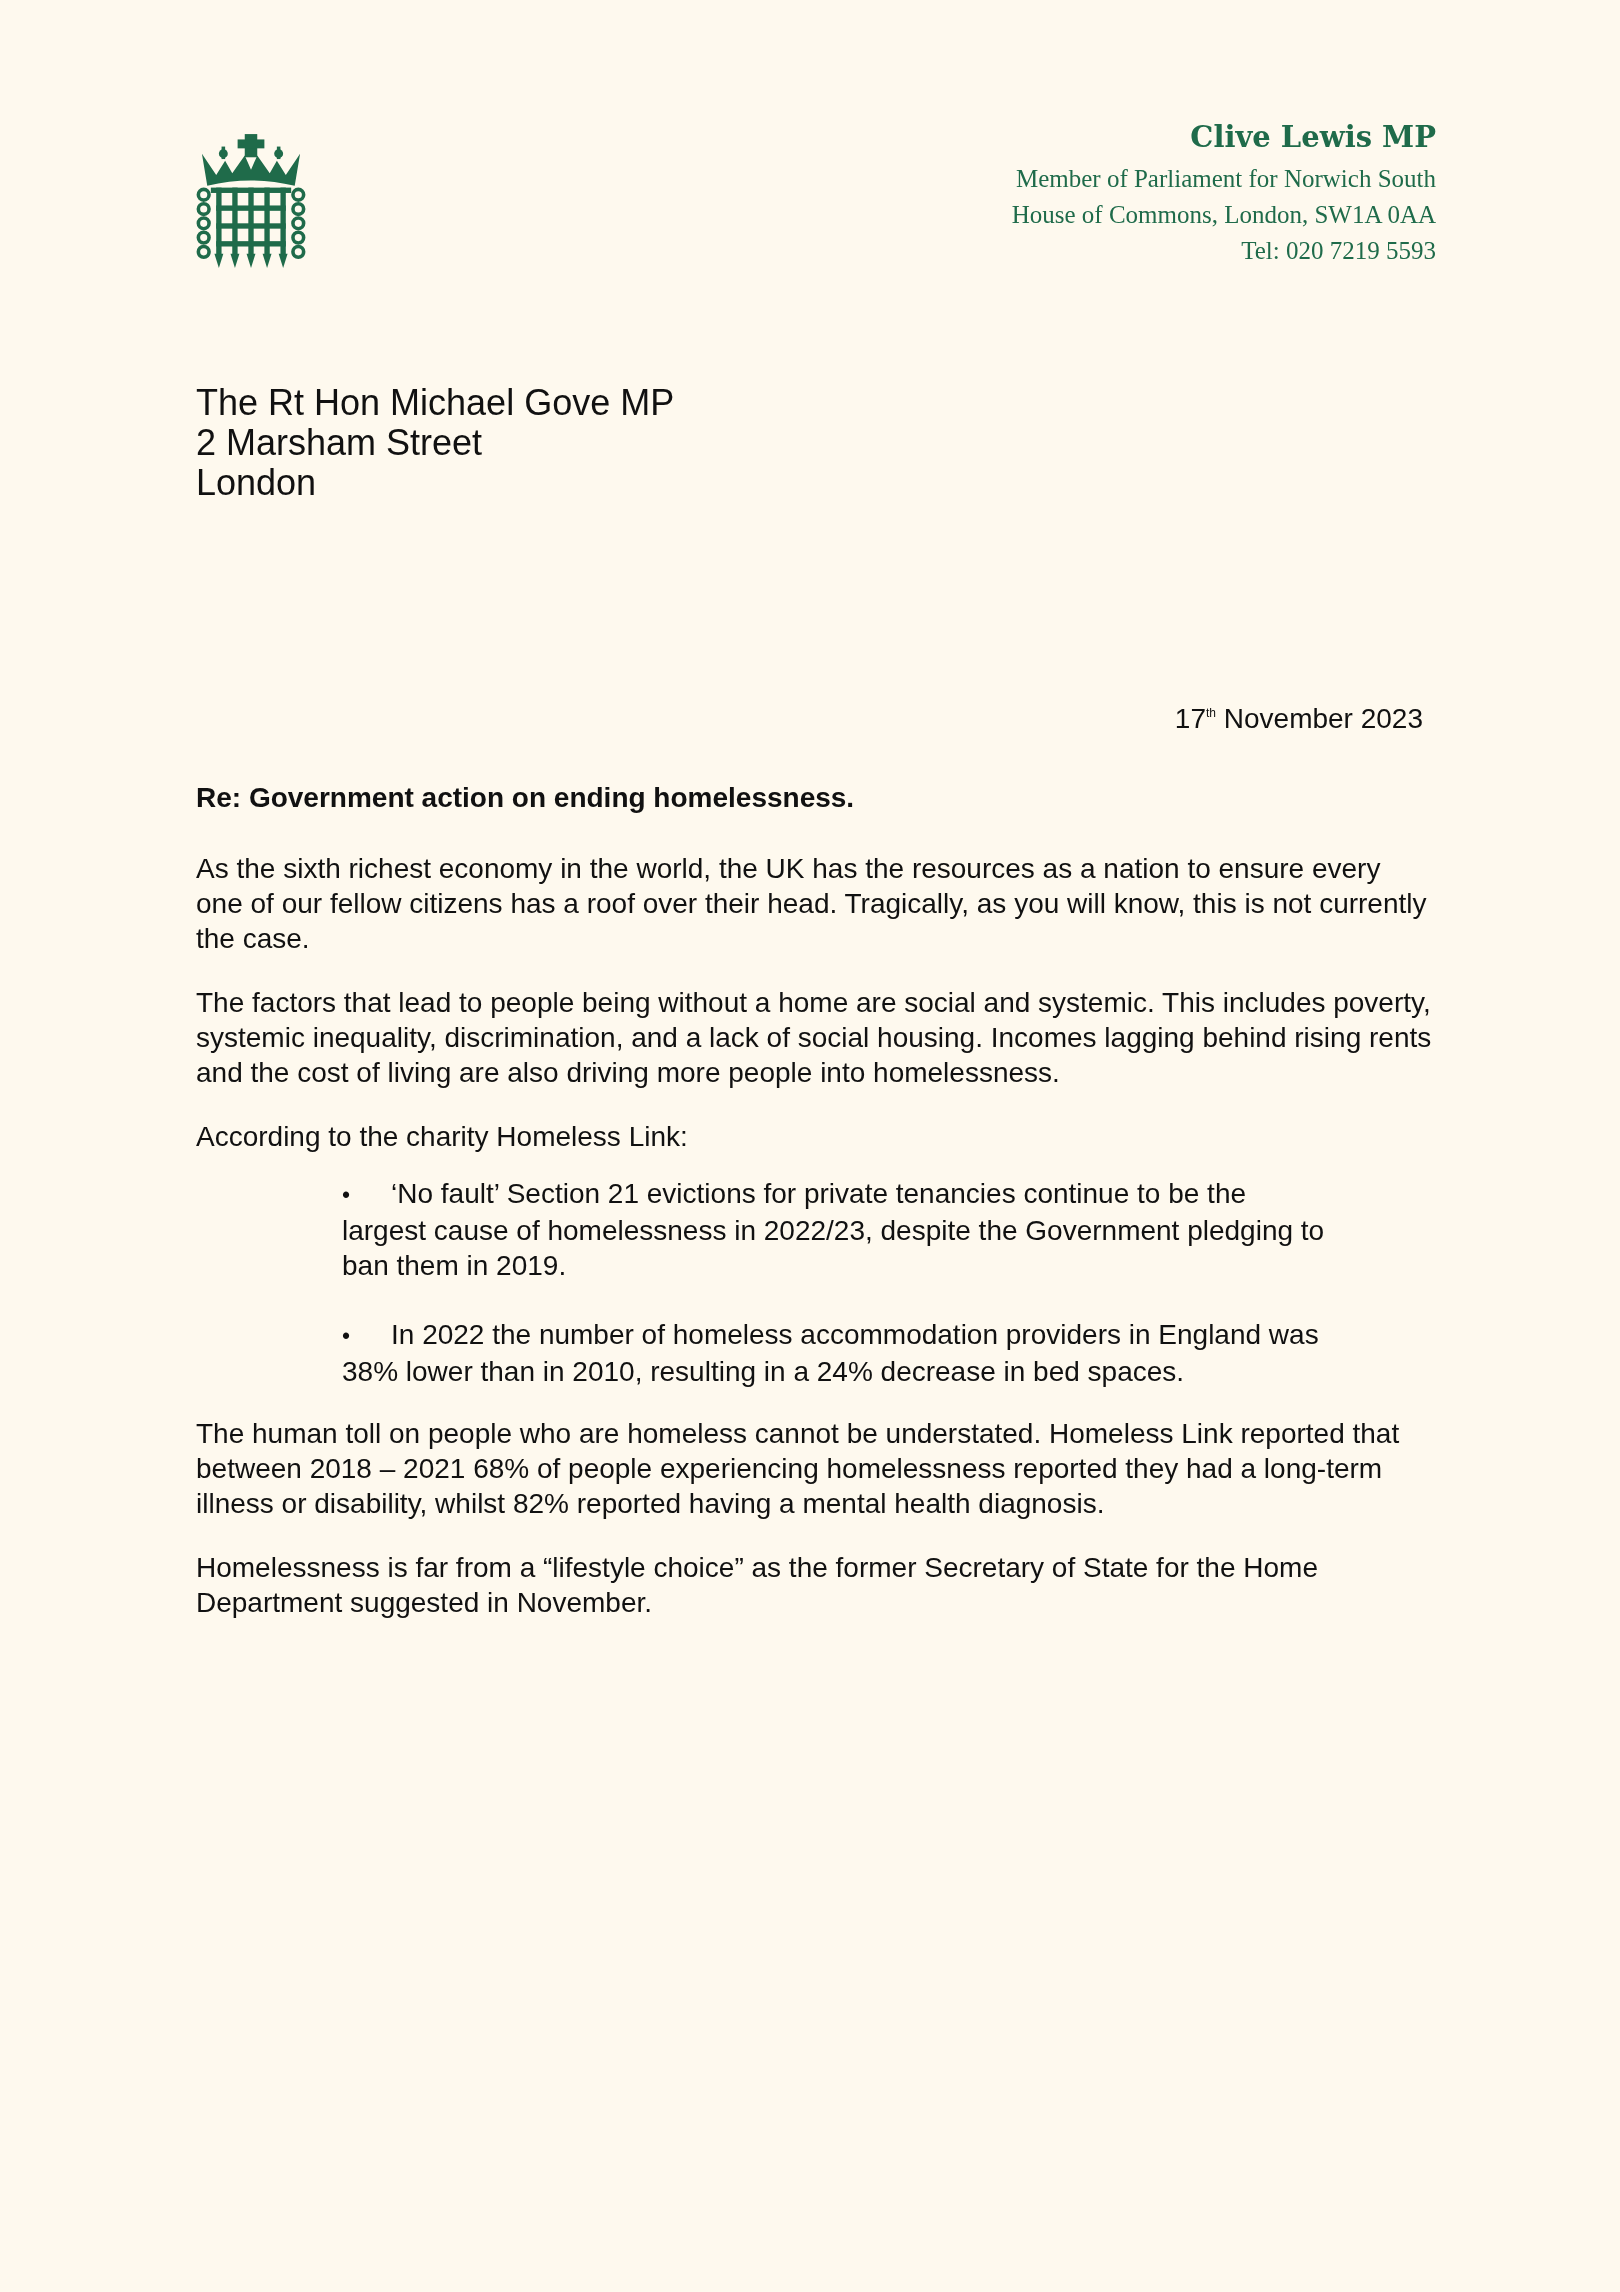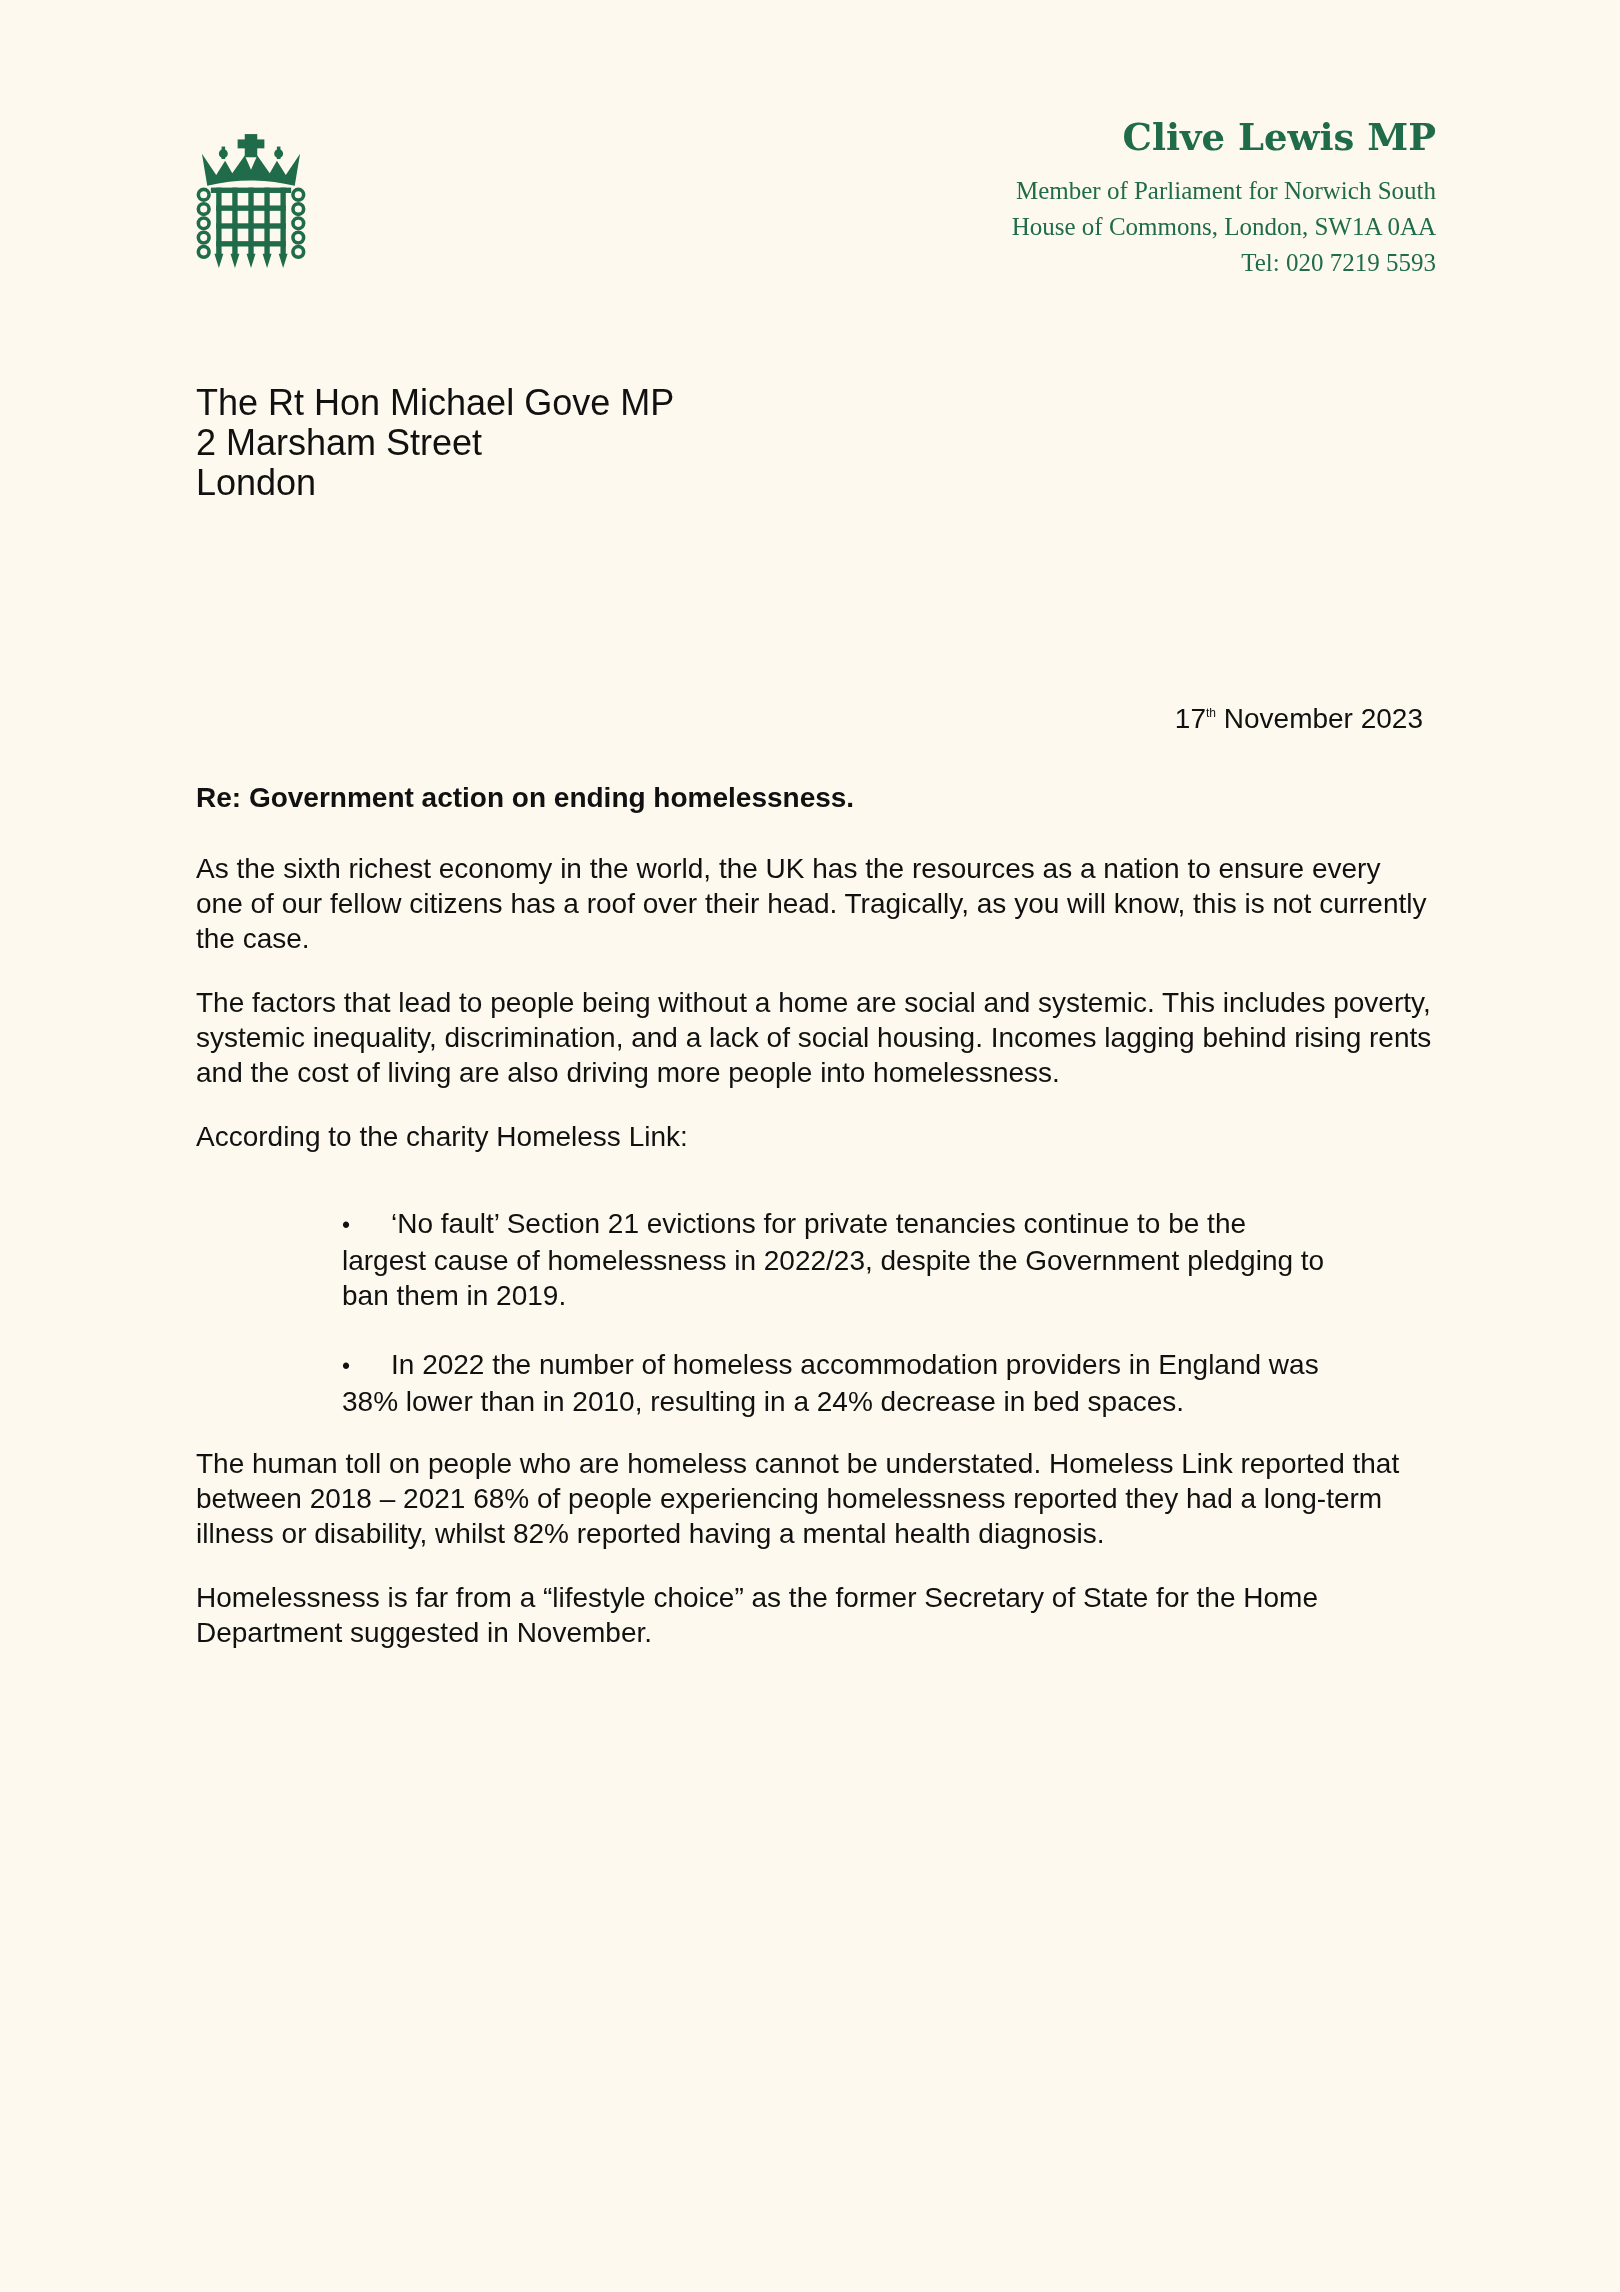--- a/index.html
+++ b/index.html
@@ -22,23 +22,23 @@
   .letterhead {
     position: absolute;
     right: 184px;
     top: 119px;
     text-align: right;
     font-family: "DejaVu Serif", "Liberation Serif", serif;
     color: #1f6b4a;
   }
   .letterhead .name {
     font-weight: bold;
-    font-size: 37px;
+    font-size: 29px;
     line-height: 36px;
-    margin-bottom: 18px;
+    margin-bottom: 6px;
   }
   .letterhead .line {
     font-size: 25px;
     line-height: 36px;
     font-family: "Liberation Serif", serif;
   }
   .recipient {
     position: absolute;
     left: 196px;
     top: 383px;
@@ -132,21 +132,21 @@
   <div>2 Marsham Street</div>
   <div>London</div>
 </div>
 
 <div class="date"><span>17</span><sup>th</sup><span> November 2023</span></div>
 
 <div class="body">
   <p class="subject">Re: Government action on ending homelessness.</p>
   <p>As the sixth richest economy in the world, the UK has the resources as a nation to ensure every one of our fellow citizens has a roof over their head. Tragically, as you will know, this is not currently the case.</p>
   <p>The factors that lead to people being without a home are social and systemic. This includes poverty, systemic inequality, discrimination, and a lack of social housing. Incomes lagging behind rising rents and the cost of living are also driving more people into homelessness.</p>
-  <p style="margin-bottom:52px">According to the charity Homeless Link:</p>
+  <p style="margin-bottom:22px">According to the charity Homeless Link:</p>
   <ul>
     <li><span class="bullet">•</span><span>‘No fault’ Section 21 evictions for private tenancies continue to be the largest cause of homelessness in 2022/23, despite the Government pledging to ban them in 2019.</span></li>
     <li><span class="bullet">•</span><span>In 2022 the number of homeless accommodation providers in England was 38% lower than in 2010, resulting in a 24% decrease in bed spaces.</span></li>
   </ul>
   <p>The human toll on people who are homeless cannot be understated. Homeless Link reported that between 2018 – 2021 68% of people experiencing homelessness reported they had a long-term illness or disability, whilst 82% reported having a mental health diagnosis.</p>
   <p>Homelessness is far from a “lifestyle choice” as the former Secretary of State for the Home Department suggested in November.</p>
 </div>
 
 
 </body></html>

